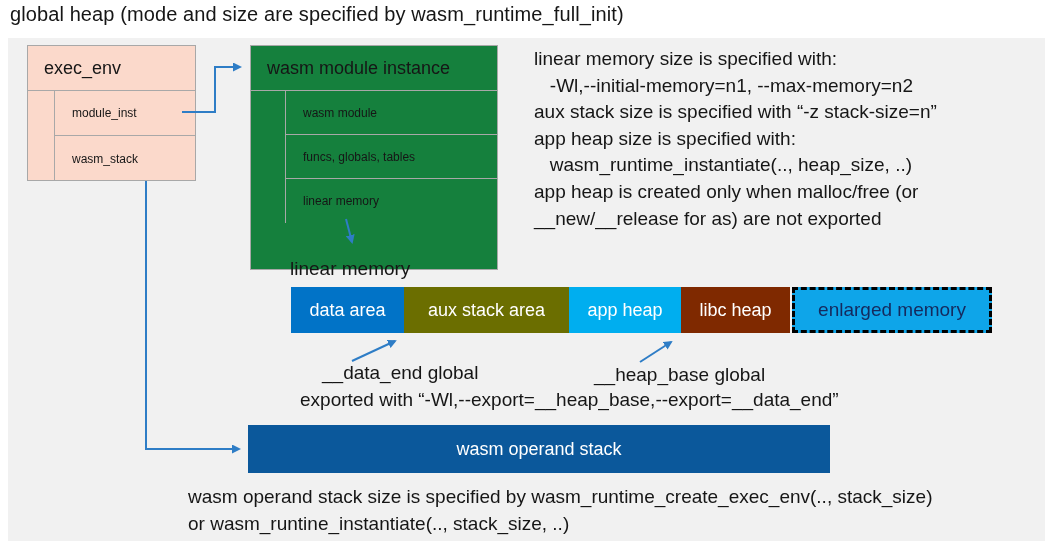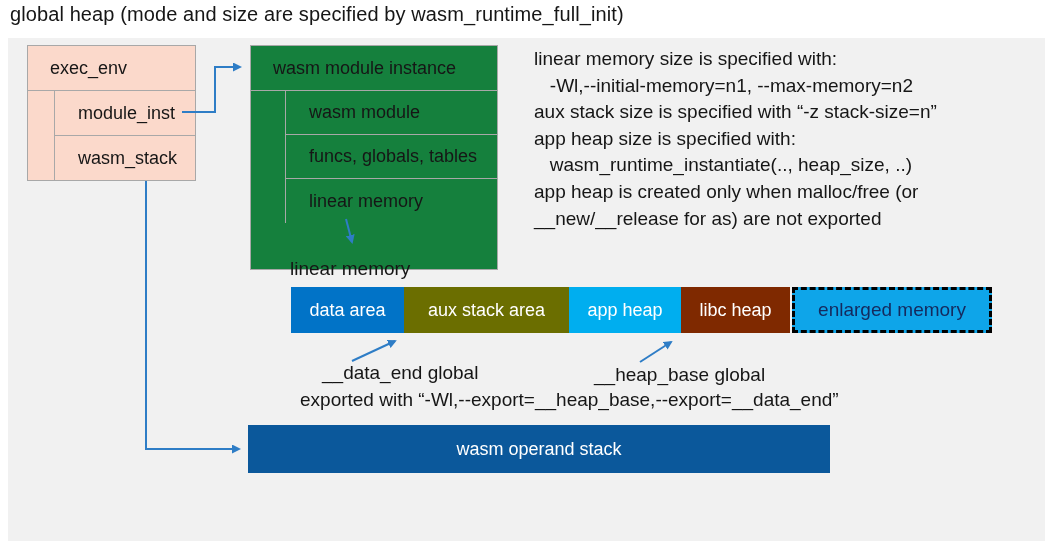--- a/index.html
+++ b/index.html
@@ -8,25 +8,25 @@
     font-family:"Liberation Sans", sans-serif; color:#161616; background:#ffffff;
   }
   .abs { position:absolute; }
   #page-title { left:10px; top:3px; font-size:20px; letter-spacing:0.1px; }
   #panel { left:8px; top:38px; width:1037px; height:503px; background:#F1F1F1; }
 
   
   .sbox { position:absolute; box-sizing:border-box; border:1px solid #A8A8A8; }
   .sbox .hdr {
     box-sizing:border-box; height:45px; display:flex; align-items:center;
-    padding-left:22px; font-size:18px; border-bottom:1px solid #A8A8A8;
+    padding-left:16px; font-size:18px; border-bottom:1px solid #A8A8A8;
   }
   .sbox .row {
-    box-sizing:border-box; display:flex; align-items:center; padding-left:23px;
-    border-left:1px solid #A8A8A8; border-bottom:1px solid #A8A8A8; font-size:18px;
+    box-sizing:border-box; display:flex; align-items:center; padding-left:17px;
+    border-left:1px solid #A8A8A8; border-bottom:1px solid #A8A8A8; font-size:12px;
   }
   .sbox .row:last-child { border-bottom:none; }
   #exec-box { left:27px; top:45px; width:169px; height:136px; background:#FBD9CB; }
   #exec-box .row { margin-left:26px; height:45px; }
   #inst-box { left:250px; top:45px; width:248px; height:225px; background:#15803d; }
   #inst-box .row { margin-left:34px; height:44px; }
 
   
   #notes-right { left:534px; top:46px; font-size:19px; line-height:26.6px; }
   .note-line { white-space:pre; }
@@ -104,20 +104,24 @@
     <div class="seg seg-libc">libc heap</div>
   </div>
   <div class="abs" id="enlarged">enlarged memory</div>
 
   <div class="abs" id="ann-data-end">__data_end global</div>
   <div class="abs" id="ann-heap-base">__heap_base global</div>
   <div class="abs" id="ann-export">exported with “-Wl,--export=__heap_base,--export=__data_end”</div>
 
   <div class="abs" id="opstack">wasm operand stack</div>
 
+  <div class="abs" id="notes-bottom">
+    <div class="note-line">wasm operand stack size is specified by wasm_runtime_create_exec_env(.., stack_size)</div>
+    <div class="note-line">or wasm_runtine_instantiate(.., stack_size, ..)</div>
+  </div>
 
   <svg class="abs" id="connectors" viewBox="0 0 1054 547" xmlns="http://www.w3.org/2000/svg">
     <defs>
       <marker id="ah" markerWidth="10" markerHeight="9" refX="7" refY="4.5" orient="auto" markerUnits="userSpaceOnUse">
         <path d="M0,0 L9,4.5 L0,9 Z" fill="#2E7DC6"></path>
       </marker>
     </defs>
     <polyline points="182,112 215,112 215,67 240,67" fill="none" stroke="#2E7DC6" stroke-width="2" marker-end="url(#ah)"></polyline>
     <polyline points="146,181 146,449 239,449" fill="none" stroke="#2E7DC6" stroke-width="2" marker-end="url(#ah)"></polyline>
     <line x1="346" y1="219" x2="352" y2="242" stroke="#2E7DC6" stroke-width="2" marker-end="url(#ah)"></line>

